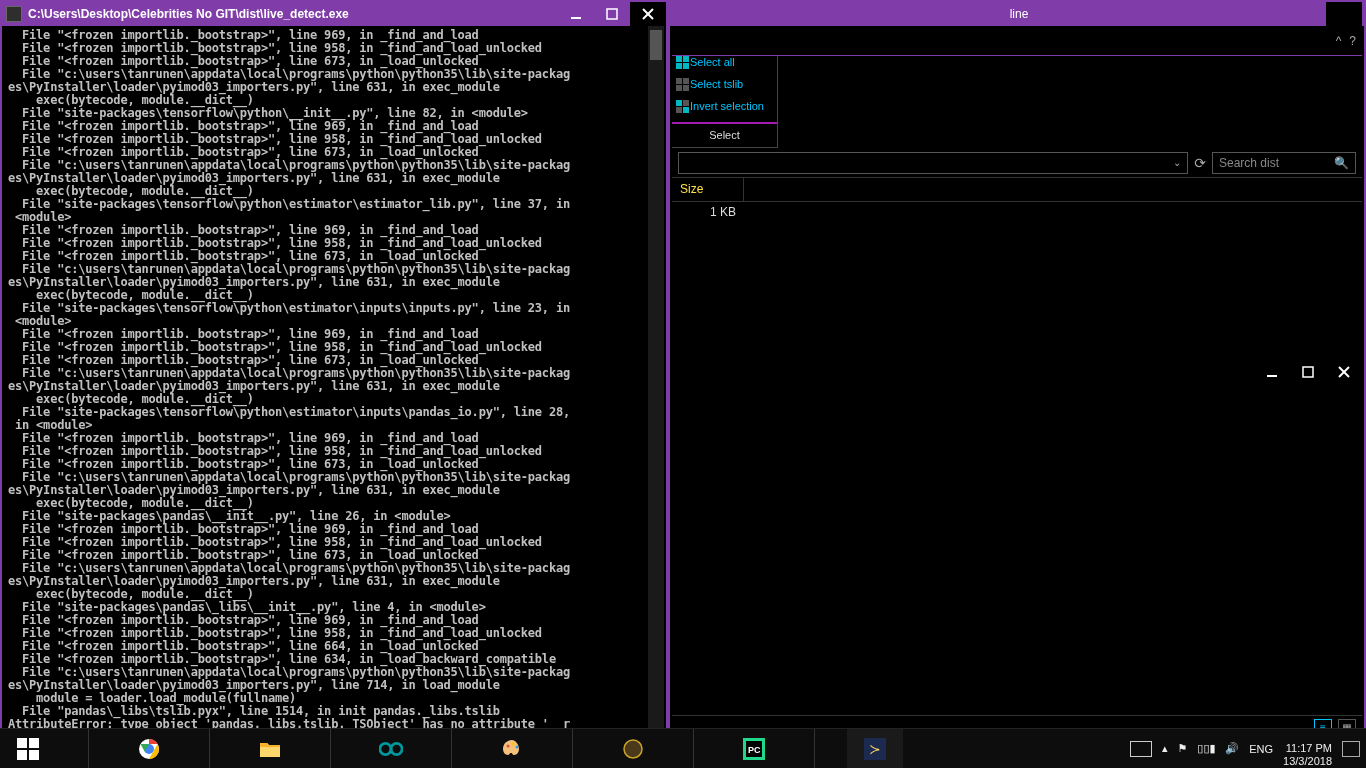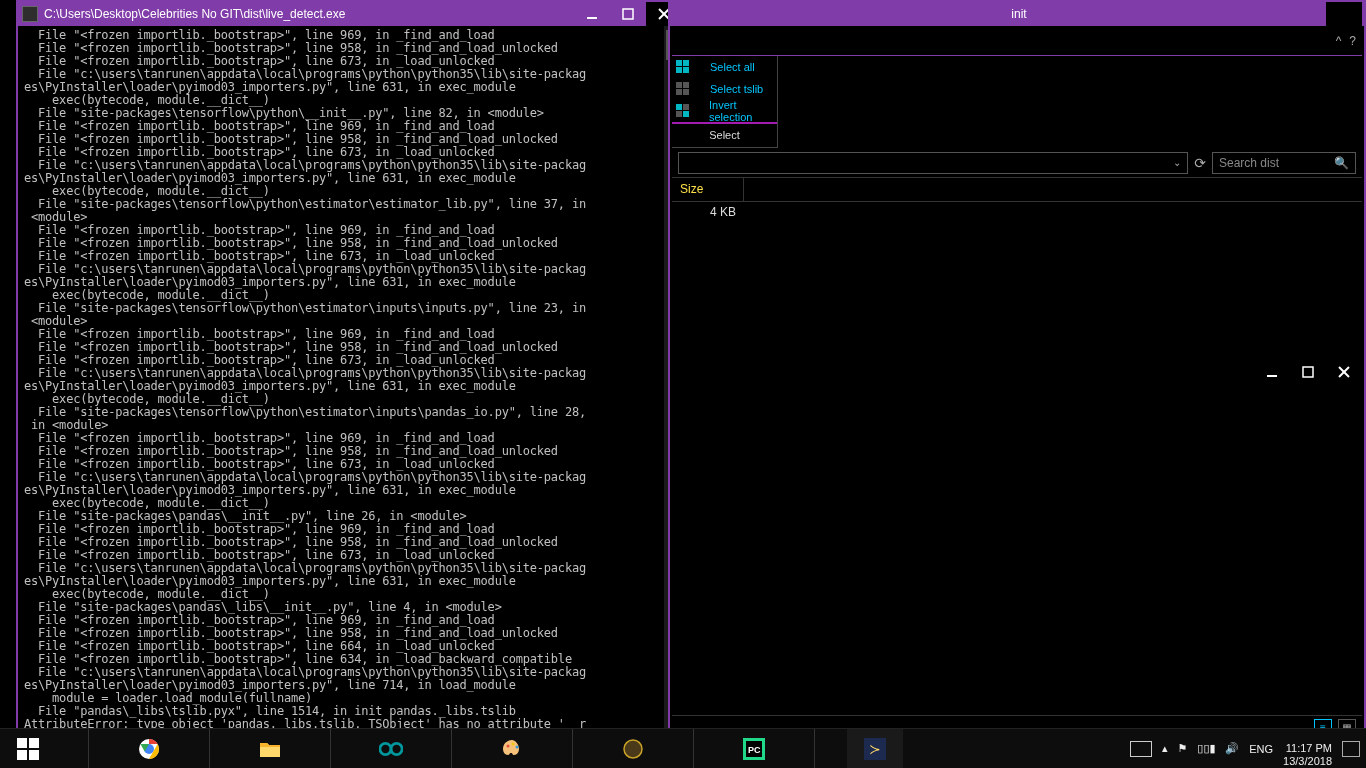--- a/index.html
+++ b/index.html
@@ -10,35 +10,35 @@
   .win { position:absolute; border:2px solid #803ca8; background:#000; }
   .titlebar { height:24px; background:#803ca8; display:flex; align-items:center; color:#fff; font-size:12px; padding-left:4px; gap:6px; }
   .titlebar .title { flex:1; white-space:nowrap; overflow:hidden; text-overflow:ellipsis; }
   .tb-icon { width:16px; height:16px; background:#2e2e2e; border:1px solid #666; display:inline-block; }
   .winbtns { display:flex; height:100%; }
   .winbtn { width:36px; display:flex; align-items:center; justify-content:center; cursor:default; }
   .winbtn.close { background:#000; }
   .winbtn svg { display:block; }
 
   
-  #console-win { left:16px; top:0; width:668px; height:743px; }
+  #console-win { left:0; top:0; width:668px; height:743px;font-weight:bold; }
   #console-win .body { position:absolute; top:24px; left:2px; right:2px; bottom:2px; background:#000; font-family:"Lucida Console",Consolas,monospace; font-size:12px; line-height:13px; color:#c0c0c0; white-space:pre; overflow:hidden; padding:3px 0 0 4px; letter-spacing:-0.2px; }
   #console-win .scroll { position:absolute; top:24px; right:2px; width:16px; bottom:2px; background:#1a1a1a; }
   #console-win .scroll .thumb { background:#555; position:absolute; left:2px; right:2px; height:30px; top:4px; }
   #console-win .scroll .arrow { position:absolute; left:0; right:0; height:16px; display:flex; align-items:center; justify-content:center; color:#888; font-size:10px; }
   #console-win .scroll .arrow.up{top:0;} #console-win .scroll .arrow.dn{bottom:0;}
 
   
   #explorer-win { left:668px; top:0; width:698px; height:743px; }
   #explorer-win .titlebar { justify-content:center; }
   #explorer-win .titlebar .title { text-align:center; flex:0 0 auto; margin:0 auto; }
   .ribbon-strip { position:absolute; top:24px; left:2px; right:2px; height:30px; background:#000; border-bottom:1px solid #803ca8; display:flex; justify-content:flex-end; align-items:center; padding-right:6px; gap:8px; }
   .ribbon-corner { color:#aaa; font-size:12px; cursor:default; }
   .select-pane { position:absolute; top:54px; left:2px; height:92px; width:106px; border:1px solid #444; border-left:none; border-top:none; background:#000; }
-  .select-pane .row { display:flex; align-items:center; height:22px; padding-left:4px; gap:20px; font-size:11px; color:#00c6ff; }
+  .select-pane .row { display:flex; align-items:flex-start; height:22px; padding-left:4px; gap:0; font-size:11px; color:#00c6ff; }
   .select-pane .row .sicon { width:14px; height:14px; display:grid; grid-template-columns:6px 6px; grid-template-rows:6px 6px; gap:1px; }
   .select-pane .row .sicon span { background:#00b7c3; }
   .select-pane .row .sicon.none span { background:#555; }
   .select-pane .row .sicon.inv span:nth-child(1),.select-pane .row .sicon.inv span:nth-child(4){background:#00b7c3;} .select-pane .row .sicon.inv span{background:#555;}
   .select-pane .lbl { height:24px; border-top:2px solid #a21caf; display:flex; align-items:center; justify-content:center; font-size:11px; color:#ddd; }
   .addrbar { position:absolute; top:146px; left:2px; right:2px; height:30px; display:flex; align-items:center; gap:6px; padding:0 6px; border-bottom:1px solid #333; }
   .addr-input { flex:1; height:22px; background:#000; border:1px solid #555; color:#ccc; font-size:12px; padding:0 6px; display:flex; align-items:center; justify-content:flex-end; gap:6px; }
   .addr-input .chev{font-size:10px;color:#aaa;}
   .refresh-ico { color:#aaa; font-size:14px; }
   .search-input { width:144px; height:22px; background:#000; border:1px solid #555; color:#888; font-size:12px; padding:0 6px; display:flex; align-items:center; justify-content:space-between; }
@@ -152,21 +152,21 @@
 [6204] Failed to execute script live_detect</pre>
   <div class="scroll">
     <div class="arrow up">▲</div>
     <div class="thumb"></div>
     <div class="arrow dn">▼</div>
   </div>
 </div>
 
 <div id="explorer-win" class="win">
   <div class="titlebar">
-    <span class="title">init</span>
+    <span class="title">line</span>
     <div class="winbtns" style="position:absolute;right:2px;top:0;">
       <div class="winbtn">
           <svg width="12" height="12">
             <line x1="1" y1="10" x2="11" y2="10" stroke="#fff" stroke-width="2"></line>
           </svg>
         </div>
       <div class="winbtn">
           <svg width="12" height="12">
             <rect x="1" y="1" width="10" height="10" fill="none" stroke="#fff" stroke-width="1.5"></rect>
           </svg>
@@ -228,21 +228,21 @@
   </div>
 
   <div class="files-hdr">
     <div class="col" style="width:72px">
       <span>Size</span>
     </div>
   </div>
 
   <div class="files-body">
     <div class="file-row">
-      <span class="cell" style="width:72px;text-align:right;">4 KB</span>
+      <span class="cell" style="width:72px;text-align:right;">1 KB</span>
     </div>
   </div>
 
   <div class="exp-status">
     <span class="view-ico active">≡</span>
     <span class="view-ico">▦</span>
   </div>
 </div>
 
 <div id="taskbar">

